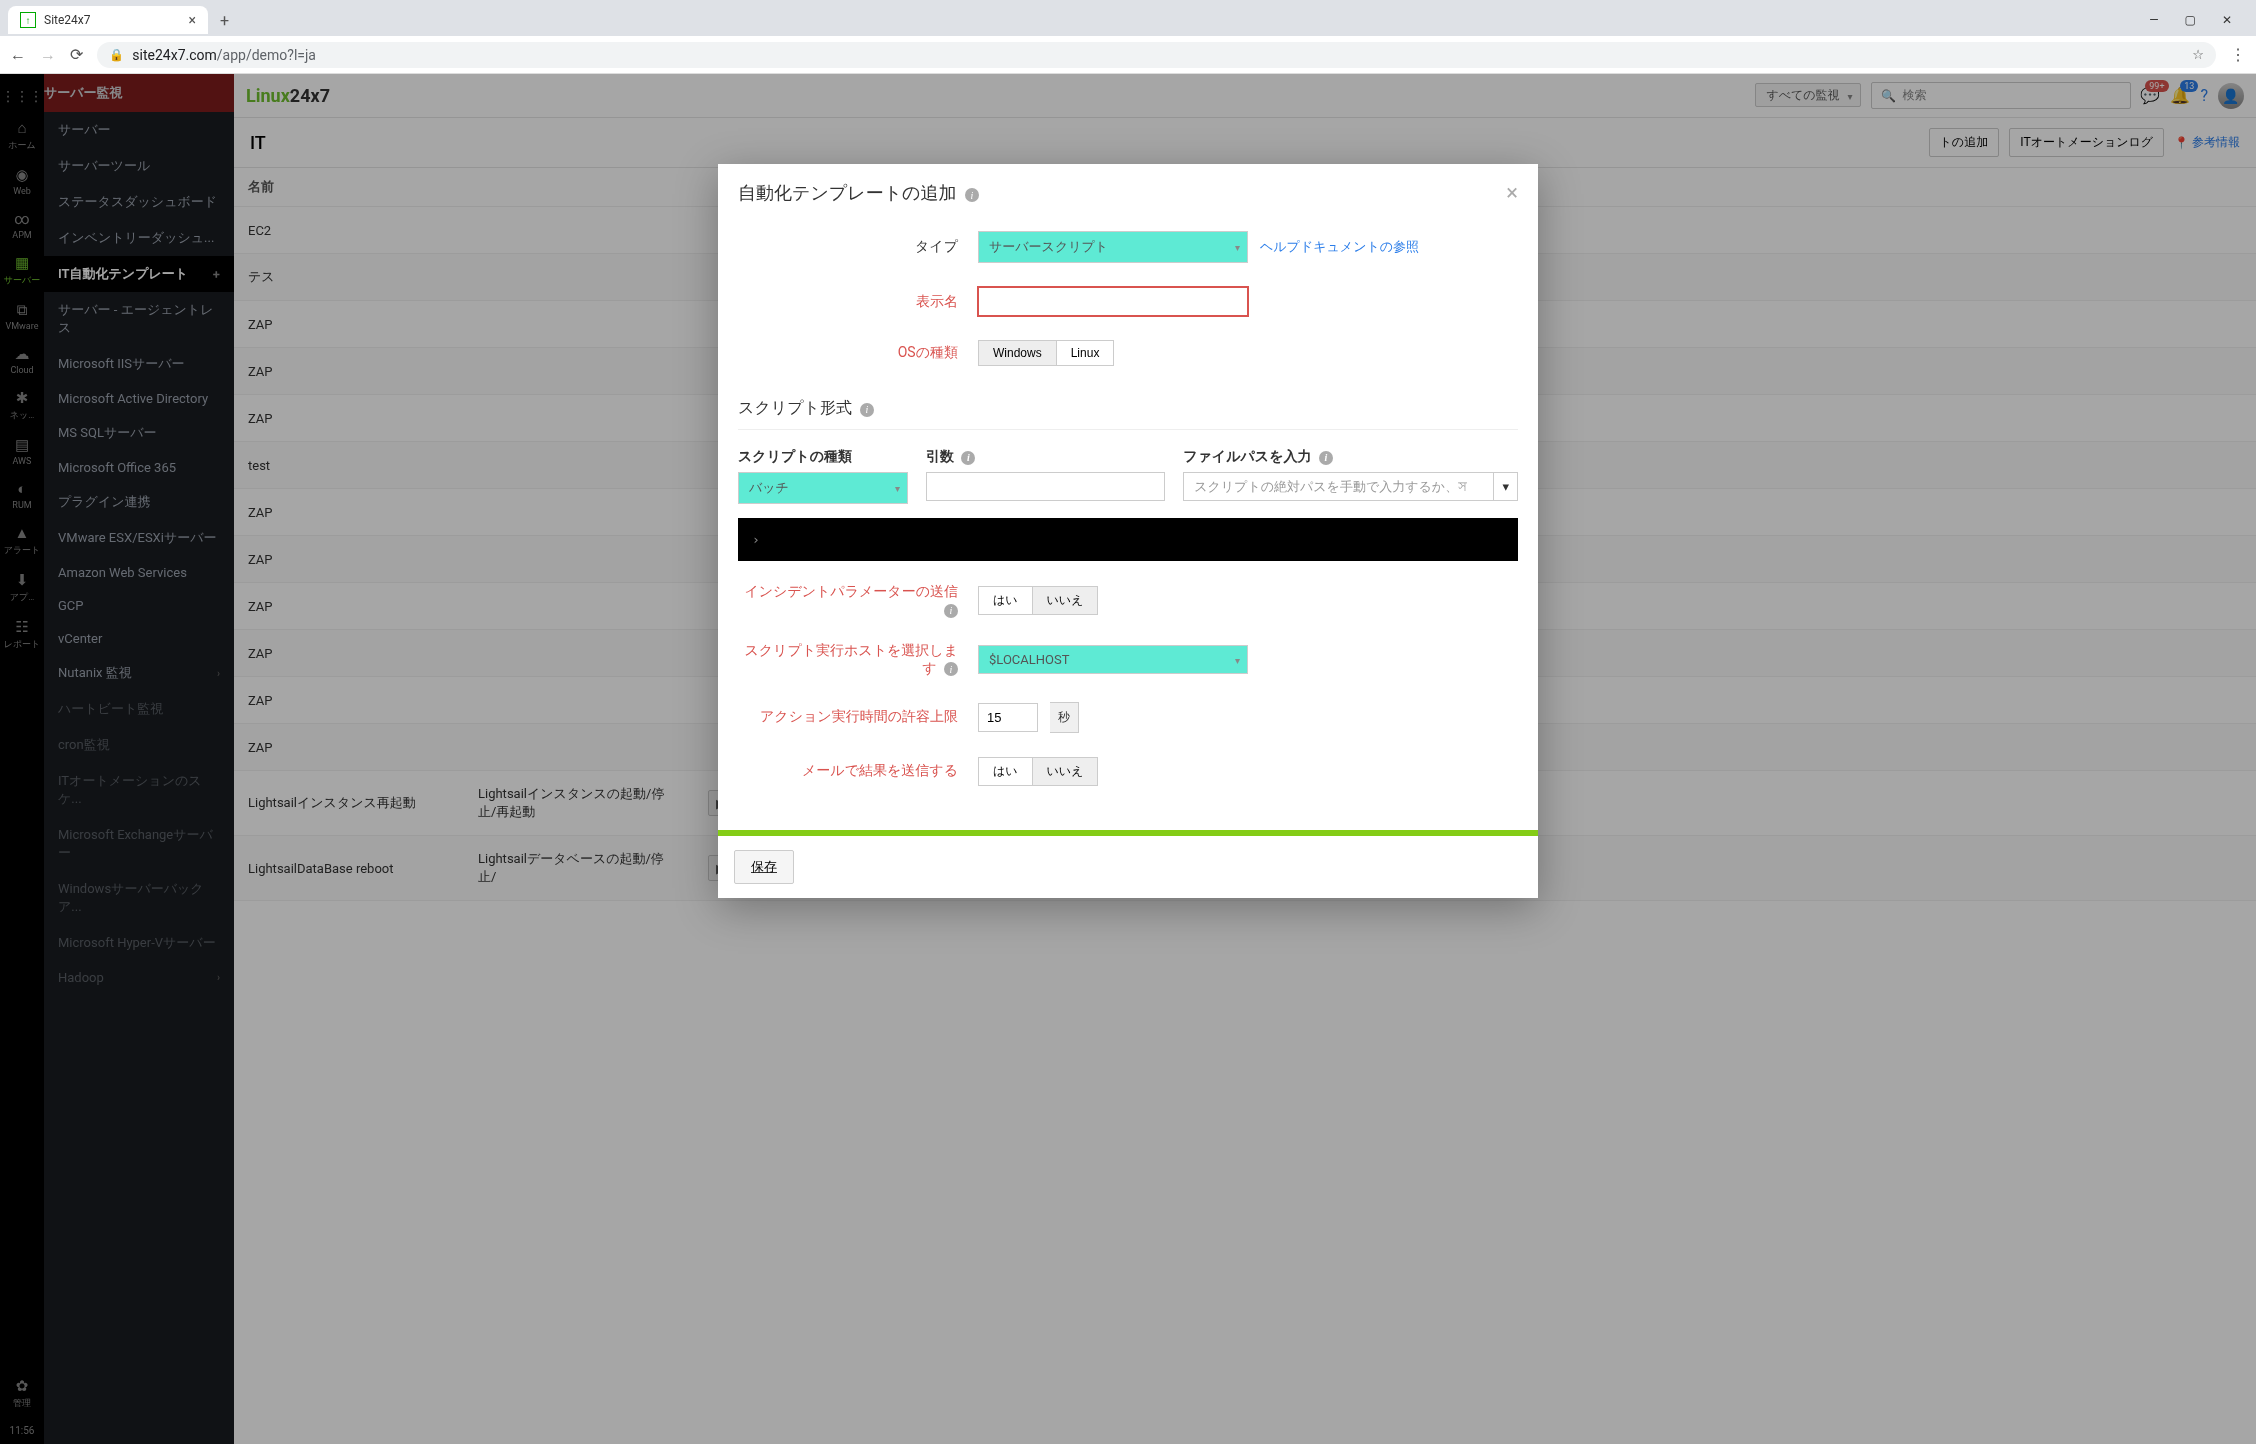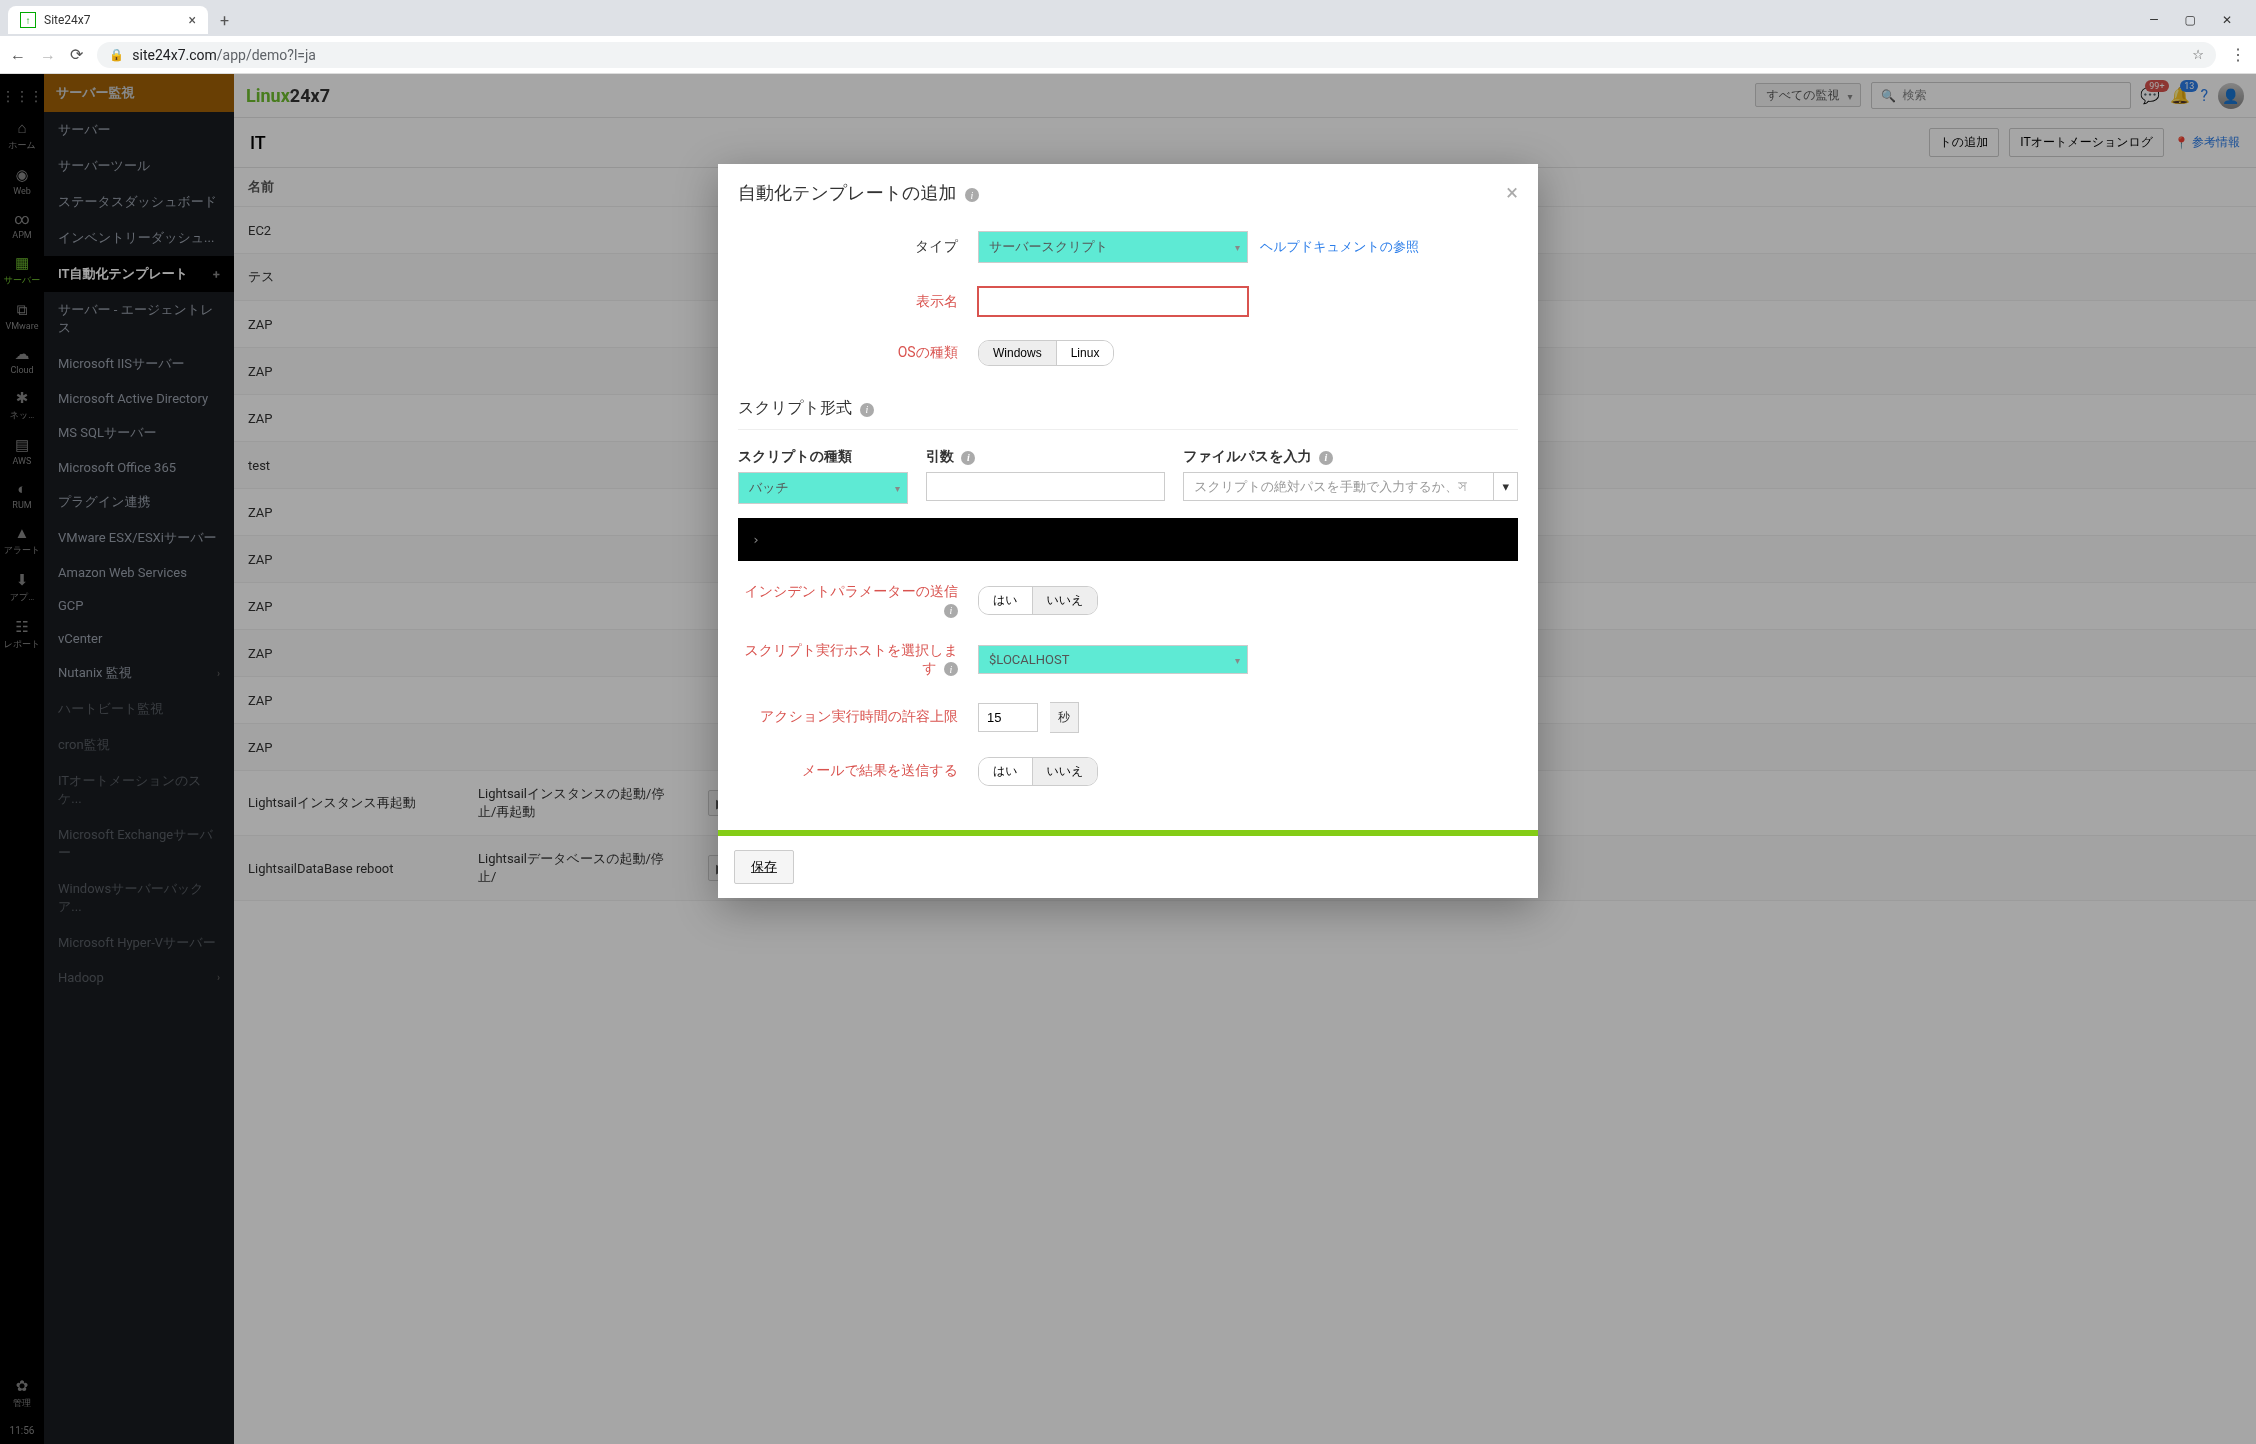--- a/index.html
+++ b/index.html
@@ -29,21 +29,21 @@
 .app { display: flex; height: calc(100vh - 74px); position: relative; }
 .icon-rail { width: 44px; background: #000; color: #888; display: flex; flex-direction: column; align-items: center; padding-top: 8px; font-size: 10px; }
 .rail-item { display: flex; flex-direction: column; align-items: center; padding: 7px 0; cursor: pointer; width: 100%; }
 .rail-item.active { color: #6fbf2f; }
 .rail-icon { font-size: 15px; margin-bottom: 2px; }
 .rail-label { font-size: 9px; }
 .rail-spacer { flex: 1; }
 .rail-time { font-size: 10px; color: #888; padding: 8px 0; }
 
 .sidebar { width: 190px; background: #1a1d21; color: #9ca3af; overflow-y: auto; font-size: 13px; }
-.sidebar-group-header { background: #a16207; color: #d0d3d6; padding: 10px 12px; font-weight: 600; display: flex; align-items: center; }
+.sidebar-group-header { background: #7f1d1d; color: #d0d3d6; padding: 10px 0; font-weight: 600; display: flex; align-items: center; }
 .sidebar-item { padding: 9px 14px; cursor: pointer; display: flex; align-items: center; color: #9ca3af; }
 .sidebar-item.active { background: #000; color: #fff; font-weight: 600; }
 .sidebar-item.active .plus-icon { margin-left: auto; color: #888; }
 .sidebar-item.dim { color: #5a5f66; }
 .sidebar-chevron { margin-left: auto; font-size: 10px; color: #666; }
 
 .main { flex: 1; background: #f7f7f7; display: flex; flex-direction: column; overflow: hidden; }
 .top-bar { background: #fff; height: 44px; display: flex; align-items: center; padding: 0 12px; gap: 10px; border-bottom: 1px solid #e5e5e5; }
 .logo { font-weight: bold; font-size: 18px; }
 .logo-site { color: #6fbf2f; }
@@ -83,21 +83,21 @@
 .form-row { display: flex; align-items: center; margin-bottom: 24px; }
 .form-row .lbl { width: 240px; text-align: right; padding-right: 20px; font-size: 14px; }
 .form-row .lbl.req { color: #d9534f; }
 .form-row .ctrl { flex: 1; display: flex; align-items: center; gap: 12px; }
 .select-ctrl { border: 1px solid #ccc; padding: 6px 28px 6px 10px; font-size: 13px; min-width: 270px; color: #555; background: #5eead4; appearance: none; position: relative; }
 .select-wrap { position: relative; display: inline-block; }
 .select-wrap::after { content: "▾"; position: absolute; right: 8px; top: 50%; transform: translateY(-50%); color: #888; pointer-events: none; font-size: 10px;}
 .help-link { color: #2b7de9; font-size: 13px; cursor: pointer; }
 .text-input { border: 1px solid #ccc; padding: 6px 10px; font-size: 13px; width: 270px; }
 .text-input.error { border-color: #d9534f; outline: 1px solid #d9534f; }
-.toggle-group { display: inline-flex; border: 1px solid #ccc; border-radius: 11px; overflow: hidden; }
+.toggle-group { display: inline-flex; border: 1px solid #ccc; border-radius: 0; overflow: hidden; }
 .toggle-btn { padding: 5px 14px; font-size: 12px; background: #fff; cursor: pointer; border: none;}
 .toggle-btn + .toggle-btn { border-left: 1px solid #ccc; }
 .toggle-btn.active { background: #eee; font-weight: 500; }
 
 .section-title { font-size: 16px; color: #333; padding: 8px 0 10px 0; border-bottom: 1px solid #eee; margin-bottom: 18px; }
 
 .script-row { display: flex; gap: 18px; margin-bottom: 14px; }
 .script-col { display: flex; flex-direction: column; gap: 6px; }
 .script-col .col-label { font-size: 14px; font-weight: 600; color: #333; }
 .input-group { display: flex; }

